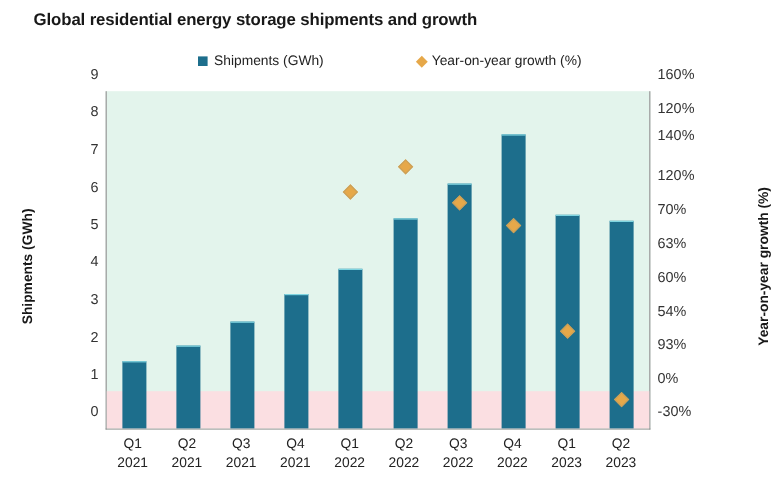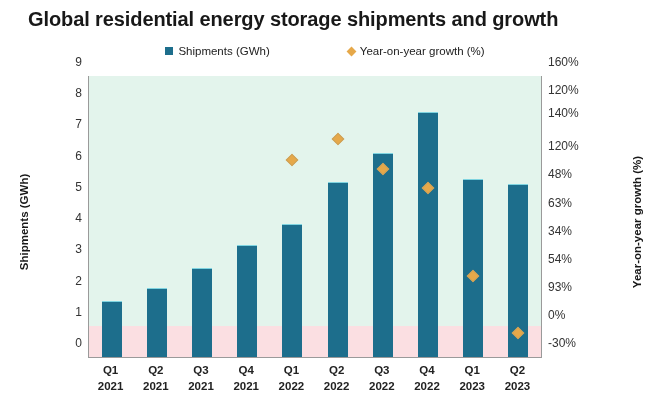--- a/index.html
+++ b/index.html
@@ -8,21 +8,21 @@
     background:#ffffff;
     font-family:"Liberation Sans", sans-serif;
     color:#1a1a1a;
     overflow:hidden;
     position:relative;
   }
   #chart-root{position:absolute;inset:0;}
 
   .chart-title{
     position:absolute;left:28px;top:8px;
-    font-size:20px;font-weight:bold;color:#181818;
+    font-size:14px;font-weight:bold;color:#181818;
     letter-spacing:-0.1px;white-space:nowrap;
   }
 
   .legend{
     position:absolute;left:0;top:40px;width:650px;height:22px;
     display:flex;justify-content:center;align-items:center;gap:78px;
   }
   .legend-item{display:flex;align-items:center;gap:5px;}
   .legend-swatch-bar{width:8px;height:8px;background:#1d6e8c;display:block;}
   .legend-swatch-diamond{
@@ -85,21 +85,21 @@
     left:-46px;top:216px;width:140px;text-align:center;
     transform:rotate(-90deg);
   }
   #y-right-title{
     left:562px;top:216px;width:150px;text-align:center;
     transform:rotate(-90deg);
   }
 
   #x-labels{
     position:absolute;left:88px;top:362px;width:452px;height:44px;
-    display:flex;justify-content:space-between;font-weight:bold;
+    display:flex;justify-content:center;
   }
   .x-label{
     flex:1 1 0;text-align:center;font-size:11.5px;color:#222;
     line-height:16px;
   }
   .x-label span{display:block;}
 </style>
 </head>
 <body>
 
@@ -130,23 +130,23 @@
       <div class="ytick" style="bottom: 249.778px; top: auto;">8</div>
       <div class="ytick" style="bottom: 281px; top: auto;">9</div>
     </div>
   <div class="axis-title" id="y-left-title">Shipments (GWh)</div>
 
   <div class="y-right-ticks">
       <div class="ytick" style="bottom: 0px; top: auto;">-30%</div>
       <div class="ytick" style="bottom: 28.1px; top: auto;">0%</div>
       <div class="ytick" style="bottom: 56.2px; top: auto;">93%</div>
       <div class="ytick" style="bottom: 84.3px; top: auto;">54%</div>
-      <div class="ytick" style="bottom: 112.4px; top: auto;">34%</div>
+      <div class="ytick" style="bottom: 112.4px; top: auto;">60%</div>
       <div class="ytick" style="bottom: 140.5px; top: auto;">63%</div>
-      <div class="ytick" style="bottom: 168.6px; top: auto;">48%</div>
+      <div class="ytick" style="bottom: 168.6px; top: auto;">70%</div>
       <div class="ytick" style="bottom: 196.7px; top: auto;">120%</div>
       <div class="ytick" style="bottom: 230px; top: auto;">140%</div>
       <div class="ytick" style="bottom: 252.9px; top: auto;">120%</div>
       <div class="ytick" style="bottom: 281px; top: auto;">160%</div>
     </div>
   <div class="axis-title" id="y-right-title">Year-on-year growth (%)</div>
 
   <div id="plot">
     <div id="negative-band"></div>
     <div id="bars">

